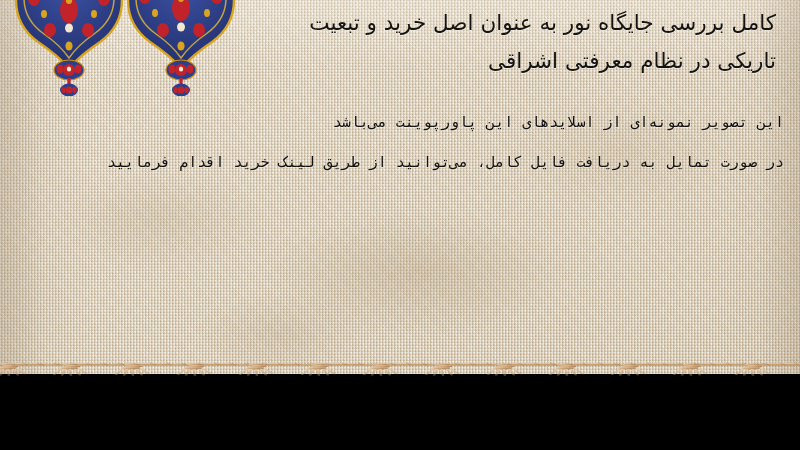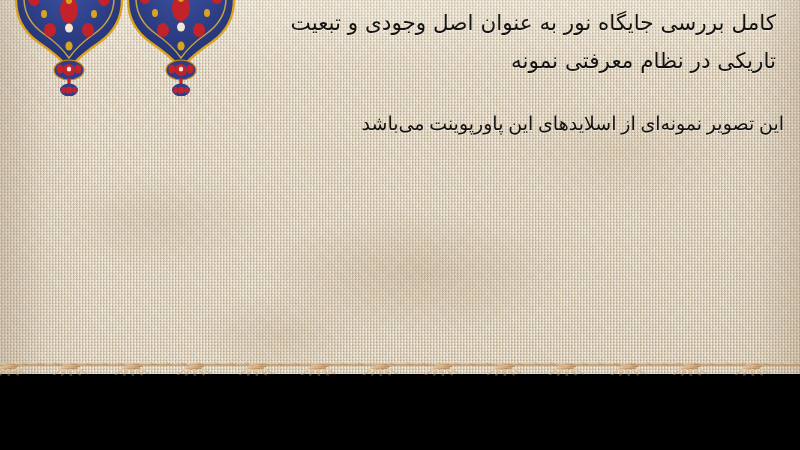--- a/index.html
+++ b/index.html
@@ -103,22 +103,22 @@
   .body-block {
     position: absolute;
     right: 16px;
     top: 104px;
     width: 770px;
     text-align: right;
     direction: rtl;
     z-index: 5;
   }
   .body-line {
-    font-family: Liberation Serif, serif;
-    font-size: 19px;
+    font-family: Liberation Mono, monospace;
+    font-size: 15px;
     line-height: 40px;
     color: #131110;
     font-weight: 400;
     white-space: nowrap;
     text-shadow: 0 1px 0 rgba(255,252,245,0.40);
   }
 
   
   .fringe-zone {
     position: absolute;
@@ -267,26 +267,27 @@
         <ellipse cx="0" cy="0" rx="9" ry="6.5" fill="#2b3f8f"></ellipse>
         <ellipse cx="0" cy="0" rx="3.6" ry="3.6" fill="#c2232a"></ellipse>
         <ellipse cx="-5.5" cy="0" rx="2.2" ry="3" fill="#c2232a"></ellipse>
         <ellipse cx="5.5" cy="0" rx="2.2" ry="3" fill="#c2232a"></ellipse>
       </g>
       <ellipse cx="59" cy="139" rx="3.2" ry="3.6" fill="#c2232a"></ellipse>
     </svg>
   </div>
 
   <div class="title-block">
-    <div class="title-line">کامل بررسی جایگاه نور به عنوان اصل وجودی و تبعیت</div>
-    <div class="title-line">تاریکی در نظام معرفتی نمونه</div>
+    <div class="title-line">کامل بررسی جایگاه نور به عنوان اصل خرید و تبعیت</div>
+    <div class="title-line">تاریکی در نظام معرفتی اشراقی</div>
   </div>
 
   <div class="body-block">
     <div class="body-line">این تصویر نمونه‌ای از اسلایدهای این پاورپوینت می‌باشد</div>
+    <div class="body-line">در صورت تمایل به دریافت فایل کامل، می‌توانید از طریق لینک خرید اقدام فرمایید</div>
   </div>
 
   <div class="fringe-zone">
     <svg class="rope-band" width="800" height="90" viewBox="0 0 800 90" preserveAspectRatio="none">
       <defs>
         <linearGradient id="ropeg" x1="0" y1="0" x2="0" y2="1">
           <stop offset="0%" stop-color="#e9d7b8"></stop>
           <stop offset="45%" stop-color="#cfa97c"></stop>
           <stop offset="100%" stop-color="#a97f52"></stop>
         </linearGradient>

